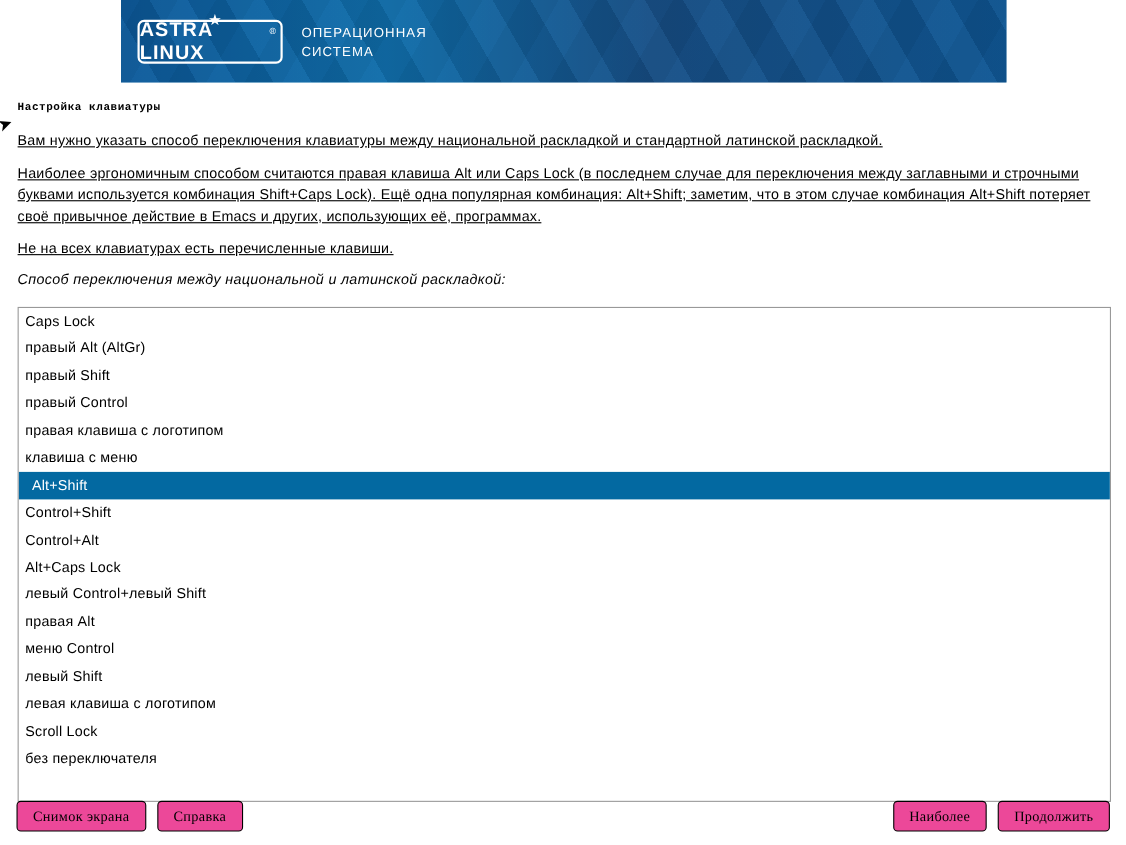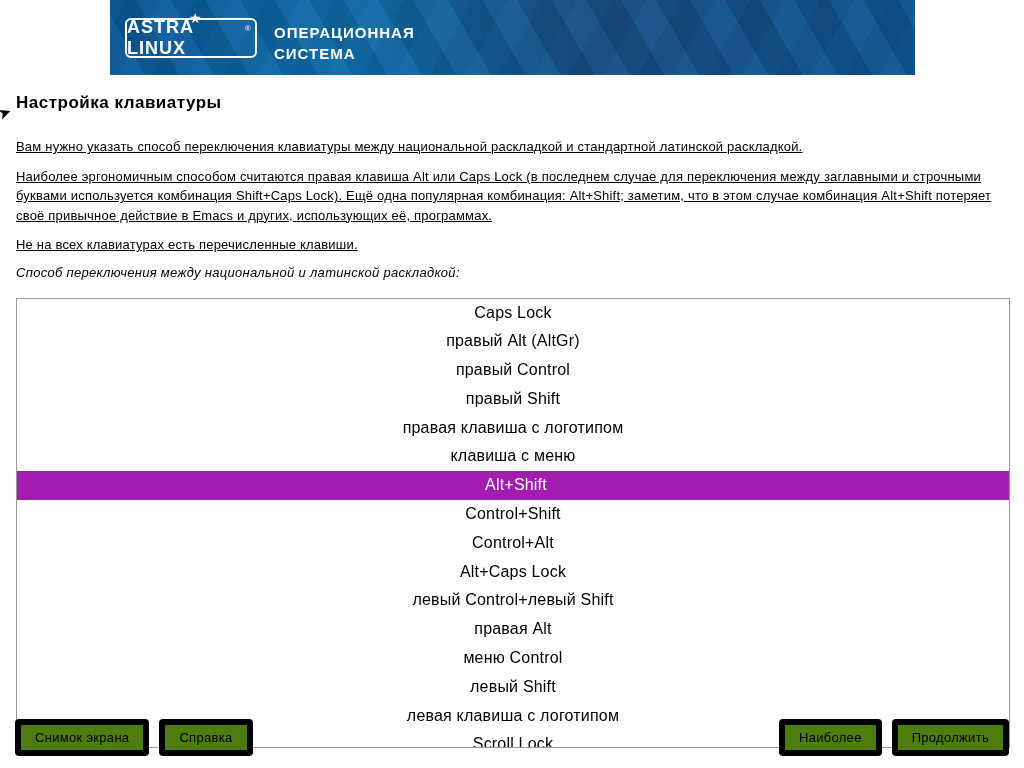--- a/index.html
+++ b/index.html
@@ -59,34 +59,35 @@
       font-size: 8px;
       position: absolute;
       right: 4px;
       top: 4px;
     }
     .header-subtitle {
       position: absolute;
       left: 164px;
       top: 22px;
       color: #fff;
-      font-size: 15px;
-      font-weight: bold;
+      font-size: 12px;
+      font-weight: normal;
       letter-spacing: 1px;
       line-height: 1.4;
       z-index: 2;
     }
     .content {
       padding: 18px 16px 0 16px;
     }
     .page-title {
       font-weight: bold;
-      font-size: 17px;
-      margin-bottom: 24px;
+      font-size: 10px;
+      margin-bottom: 14px;
       letter-spacing: 0.5px;
+      font-family: Liberation Mono, monospace;
     }
     .description p {
       line-height: 1.5;
       margin-bottom: 10px;
       letter-spacing: 0.2px;
       text-decoration: underline;
     }
     .list-label {
       font-style: italic;
       margin-top: 6px;
@@ -95,51 +96,51 @@
     }
     .listbox {
       border: 1px solid #999;
       width: 994px;
       height: 450px;
       background: #fff;
       overflow: hidden;
     }
     .list-item {
       padding: 4px 6px;
-      font-size: 16px;
+      font-size: 13px;
       cursor: pointer;
       line-height: 1.3;
       letter-spacing: 0.2px;
-      text-align: center;
     }
     .list-item.selected {
-      background: #a21caf;
+      background: #0369a1;
       color: #fff;
       padding-left: 12px;
     }
     .footer {
       position: absolute;
       bottom: 12px;
       left: 15px;
       right: 15px;
       display: flex;
       justify-content: space-between;
     }
     .footer-left, .footer-right {
       display: flex;
       gap: 10px;
     }
     .btn {
-      border: 6px solid #000000;
+      border: 1px solid #000000;
       border-radius: 4px;
-      background: #4d7c0f;
+      background: #ec4899;
       padding: 5px 14px;
       font-size: 13px;
       cursor: pointer;
       letter-spacing: 0.3px;
+      font-family: Liberation Serif, serif;
     }
     .cursor {
       position: absolute;
       top: 103px;
       left: -2px;
       font-size: 16px;
       color: #000;
       transform: rotate(-20deg);
     }
   </style>
@@ -165,22 +166,22 @@
   <div class="page-title">Настройка клавиатуры</div>
   <div class="description">
     <p>Вам нужно указать способ переключения клавиатуры между национальной раскладкой и стандартной латинской раскладкой.</p>
     <p>Наиболее эргономичным способом считаются правая клавиша Alt или Caps Lock (в последнем случае для переключения между заглавными и строчными буквами используется комбинация Shift+Caps Lock). Ещё одна популярная комбинация: Alt+Shift; заметим, что в этом случае комбинация Alt+Shift потеряет своё привычное действие в Emacs и других, использующих её, программах.</p>
     <p>Не на всех клавиатурах есть перечисленные клавиши.</p>
   </div>
   <div class="list-label">Способ переключения между национальной и латинской раскладкой:</div>
   <div class="listbox" id="listbox">
       <div class="list-item">Caps Lock</div>
       <div class="list-item">правый Alt (AltGr)</div>
+      <div class="list-item">правый Shift</div>
       <div class="list-item">правый Control</div>
-      <div class="list-item">правый Shift</div>
       <div class="list-item">правая клавиша с логотипом</div>
       <div class="list-item">клавиша с меню</div>
       <div class="list-item selected">Alt+Shift</div>
       <div class="list-item">Control+Shift</div>
       <div class="list-item">Control+Alt</div>
       <div class="list-item">Alt+Caps Lock</div>
       <div class="list-item">левый Control+левый Shift</div>
       <div class="list-item">правая Alt</div>
       <div class="list-item">меню Control</div>
       <div class="list-item">левый Shift</div>

